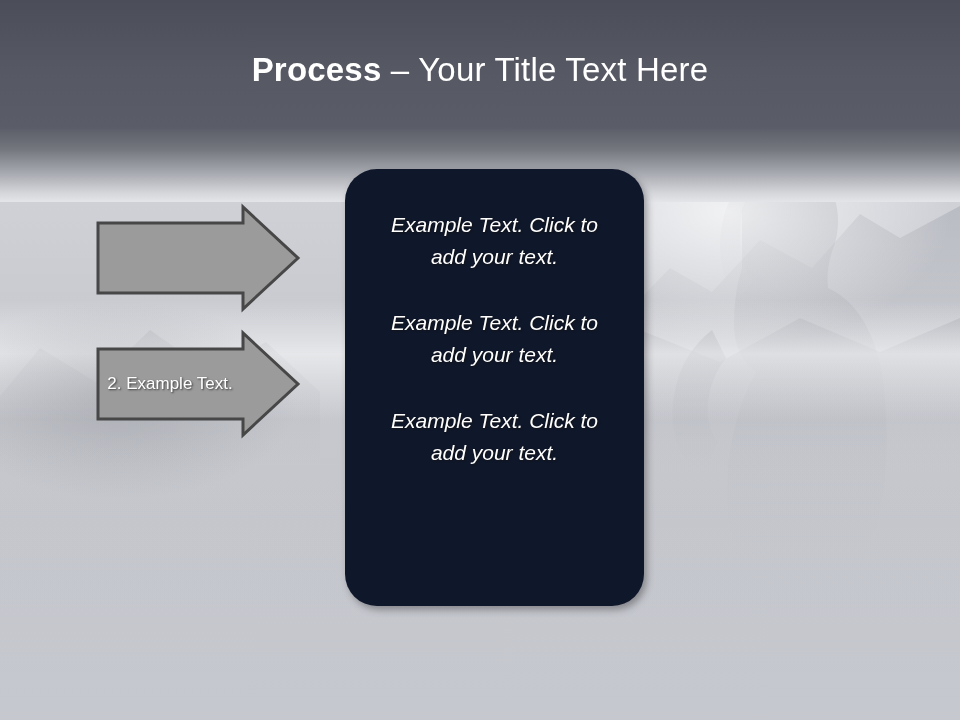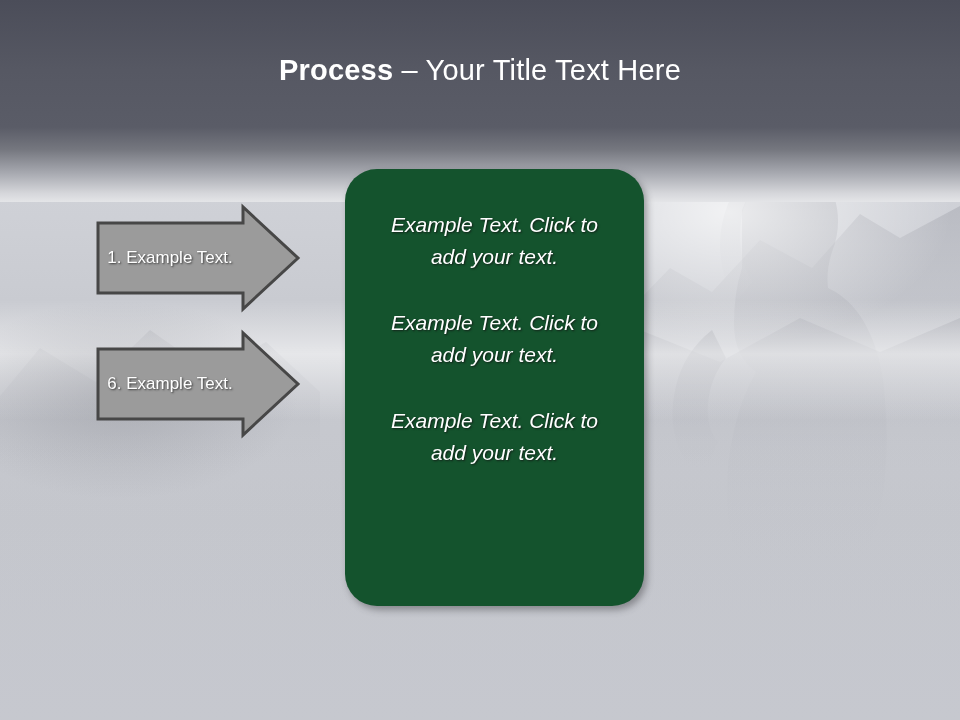--- a/index.html
+++ b/index.html
@@ -48,42 +48,42 @@
     background:linear-gradient(to bottom,#4b4d59 0%,#565863 55%,#5a5c67 100%);
   }
   .header-fade{
     position:absolute;left:0;top:127px;width:960px;height:75px;
     background:linear-gradient(to bottom,#5a5c67 0%,#75777f 30%,#a8aab1 62%,#d5d6da 88%,#e4e5e8 100%);
   }
 
   .slide-title{
     position:absolute;left:0;top:50px;width:960px;
     text-align:center;color:#ffffff;
-    font-size:29px;line-height:40px;letter-spacing:.2px;
+    font-size:33px;line-height:40px;letter-spacing:.2px;
     white-space:nowrap;
   }
   .slide-title .strong{font-weight:bold;}
   .slide-title .rest{font-weight:normal;}
 
   
   .arrow{position:absolute;}
   .arrow svg{display:block;overflow:visible;}
   .arrow .label{
     position:absolute;
     display:flex;align-items:center;justify-content:center;
     color:#ffffff;font-size:17px;
     text-shadow:1px 1px 2px rgba(40,40,40,.85);
     pointer-events:none;white-space:nowrap;
   }
   .arrow-poly{fill:#9b9b9b;stroke:#474747;stroke-width:3;}
 
   
   .center-panel{
     position:absolute;left:345px;top:169px;width:299px;height:437px;
-    background:#14532d;border-radius:32px;
+    background:#0f172a;border-radius:32px;
     box-shadow:3px 4px 7px rgba(60,60,65,.45);
     display:flex;flex-direction:column;justify-content:flex-start;
     align-items:center;
     padding-top:40px;box-sizing:border-box;
   }
   .panel-para{
     width:230px;text-align:center;color:#ffffff;
     font-style:italic;font-size:21px;line-height:32px;
     text-shadow:1px 1px 2px rgba(20,20,20,.8);
     margin:0;
@@ -140,28 +140,27 @@
   <div class="header-fade"></div>
 
   <div class="slide-title">
     <span class="strong">Process</span><span class="rest"> – Your Title Text Here</span>
   </div>
 
   <div class="arrow" style="left:95px;top:204px;">
     <svg width="206" height="108" viewBox="0 0 206 108">
       <polygon class="arrow-poly" points="3,19 148,19 148,3 203,54 148,105 148,89 3,89"></polygon>
     </svg>
-    <div class="label" style="left:0;top:0;width:150px;height:108px;">1. Example Text.</div>
   </div>
 
   <div class="arrow" style="left:95px;top:330px;">
     <svg width="206" height="108" viewBox="0 0 206 108">
       <polygon class="arrow-poly" points="3,19 148,19 148,3 203,54 148,105 148,89 3,89"></polygon>
     </svg>
-    <div class="label" style="left:0;top:0;width:150px;height:108px;">6. Example Text.</div>
+    <div class="label" style="left:0;top:0;width:150px;height:108px;">2. Example Text.</div>
   </div>
 
 
   <div class="center-panel">
     <p class="panel-para">Example Text. Click  to add your text.</p>
     <div class="panel-gap"></div>
     <p class="panel-para">Example Text. Click  to add your text.</p>
     <div class="panel-gap"></div>
     <p class="panel-para">Example Text. Click  to add your text.</p>
   </div>

